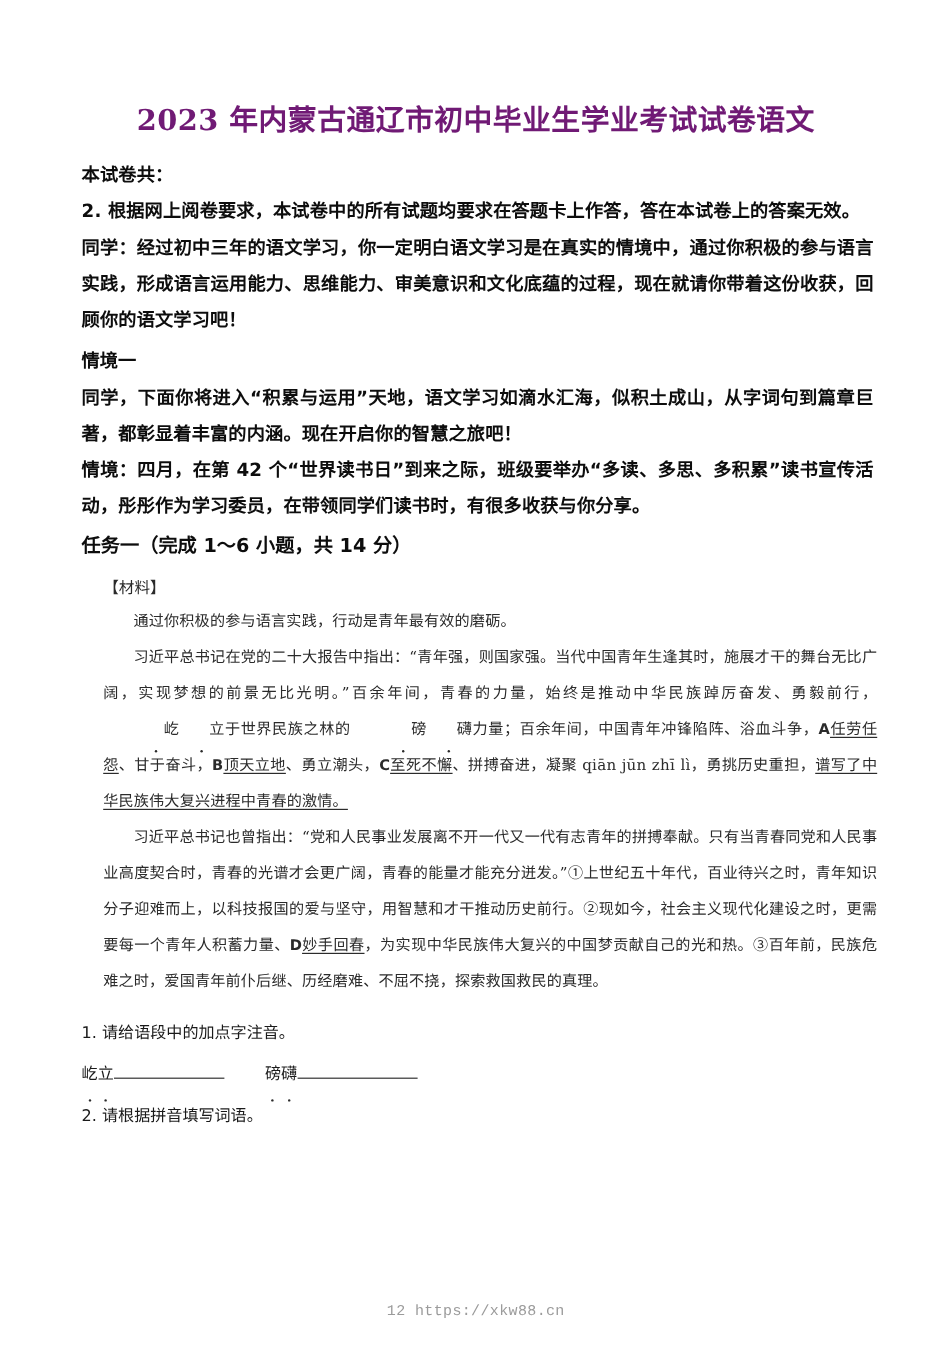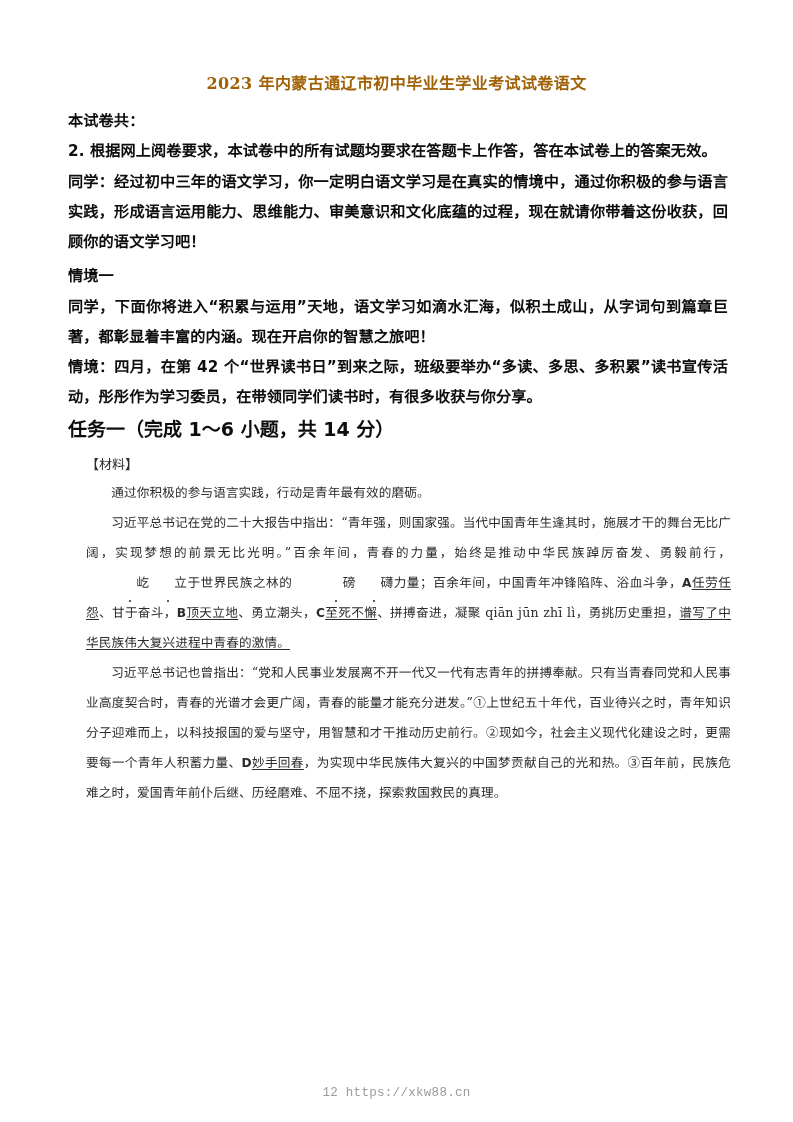--- a/index.html
+++ b/index.html
@@ -22,29 +22,29 @@
     left: 0; top: 0;
     width: 793px;
     height: 1122px;
     box-sizing: border-box;
     padding: 0;
     overflow: hidden;
   }
 
   
   .doc-title {
-    margin: 4px;
+    margin: 16px;
     padding: 70px 0 0 0;
     text-align: center;
     font-family: "DejaVu Serif", "Liberation Serif", serif;
     font-weight: bold;
-    font-size: 16px;
+    font-size: 24px;
     letter-spacing: 0.4px;
     line-height: 1.2;
-    color: #a16207;
+    color: #701a75;
   }
 
   
   .body-block {
     margin: 0;
     padding: 0 65px 0 68px;
   }
 
   .bold-line {
     font-family: "DejaVu Sans", "Liberation Sans", sans-serif;
@@ -70,21 +70,21 @@
     font-size: 15.2px;
     line-height: 31px;
     text-align: left;
     margin: 4px 0 0 0;
     color: #0d0d0d;
   }
 
   .task-line {
     font-family: "DejaVu Sans", "Liberation Sans", sans-serif;
     font-weight: bold;
-    font-size: 19px;
+    font-size: 16px;
     line-height: 31px;
     margin: 2px 0 0 0;
     color: #0d0d0d;
   }
 
   
   .material-block {
     padding: 0 62px 0 86px;
     margin-top: 6px;
   }
@@ -212,16 +212,23 @@
 
     <p class="mat-para indent">
       <span>习近平总书记在党的二十大报告中指出：“青年强，则国家强。当代中国青年生逢其时，施展才干的舞台无比广阔，实现梦想的前景无比光明。”百余年间，青春的力量，始终是推动中华民族踔厉奋发、勇毅前行，</span><span class="dotted"><span class="ch">屹</span><span class="ch">立</span></span><span>于世界民族之林的</span><span class="dotted"><span class="ch">磅</span><span class="ch">礴</span></span><span>力量；百余年间，中国青年冲锋陷阵、浴血斗争，</span><span class="optlabel">A</span><span class="u">任劳任怨</span><span>、甘于奋斗，</span><span class="optlabel">B</span><span class="u">顶天立地</span><span>、勇立潮头，</span><span class="optlabel">C</span><span class="u">至死不懈</span><span>、拼搏奋进，凝聚 </span><span class="py">qiān jūn zhī lì</span><span>，勇挑历史重担，</span><span class="u">谱写了中华民族伟大复兴进程中青春的激情。</span>
     </p>
 
     <p class="mat-para indent">
       <span>习近平总书记也曾指出：“党和人民事业发展离不开一代又一代有志青年的拼搏奉献。只有当青春同党和人民事业高度契合时，青春的光谱才会更广阔，青春的能量才能充分迸发。”①上世纪五十年代，百业待兴之时，青年知识分子迎难而上，以科技报国的爱与坚守，用智慧和才干推动历史前行。②现如今，社会主义现代化建设之时，更需要每一个青年人积蓄力量、</span><span class="optlabel">D</span><span class="u">妙手回春</span><span>，为实现中华民族伟大复兴的中国梦贡献自己的光和热。③百年前，民族危难之时，爱国青年前仆后继、历经磨难、不屈不挠，探索救国救民的真理。</span>
     </p>
   </div>
 
+  <div class="q-block">
+    <p class="q-line">1. 请给语段中的加点字注音。</p>
+    <p class="ansline">
+      <span class="dotted"><span class="ch">屹</span><span class="ch">立</span></span><span class="blank w1"></span><span class="gap"></span><span class="dotted"><span class="ch">磅</span><span class="ch">礴</span></span><span class="blank w2"></span>
+    </p>
+    <p class="q-line">2. 请根据拼音填写词语。</p>
+  </div>
 
   <div class="footer">12 https://xkw88.cn</div>
 
 </div>
 
 </body></html>

